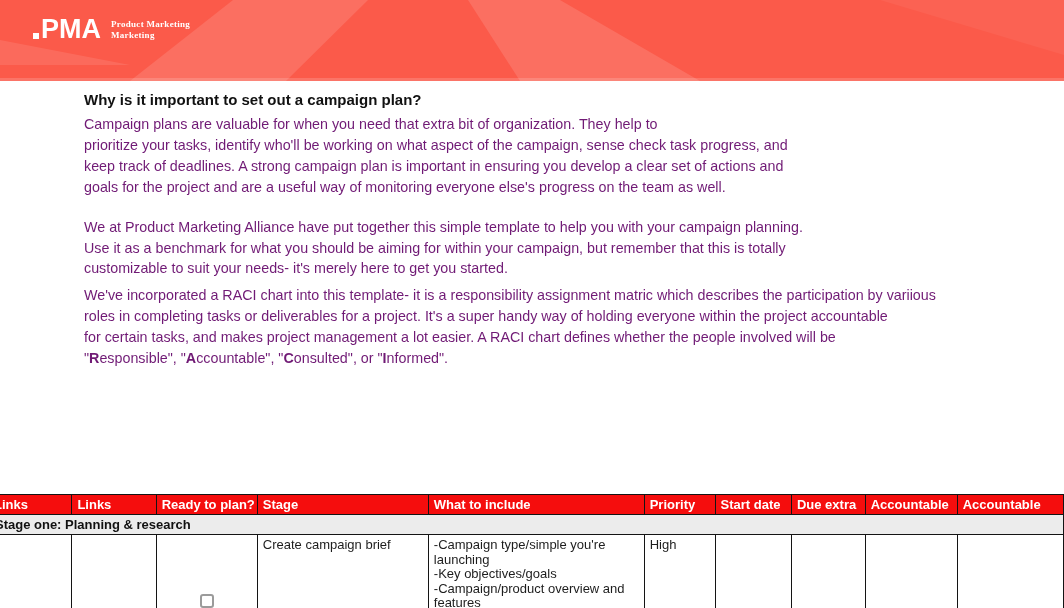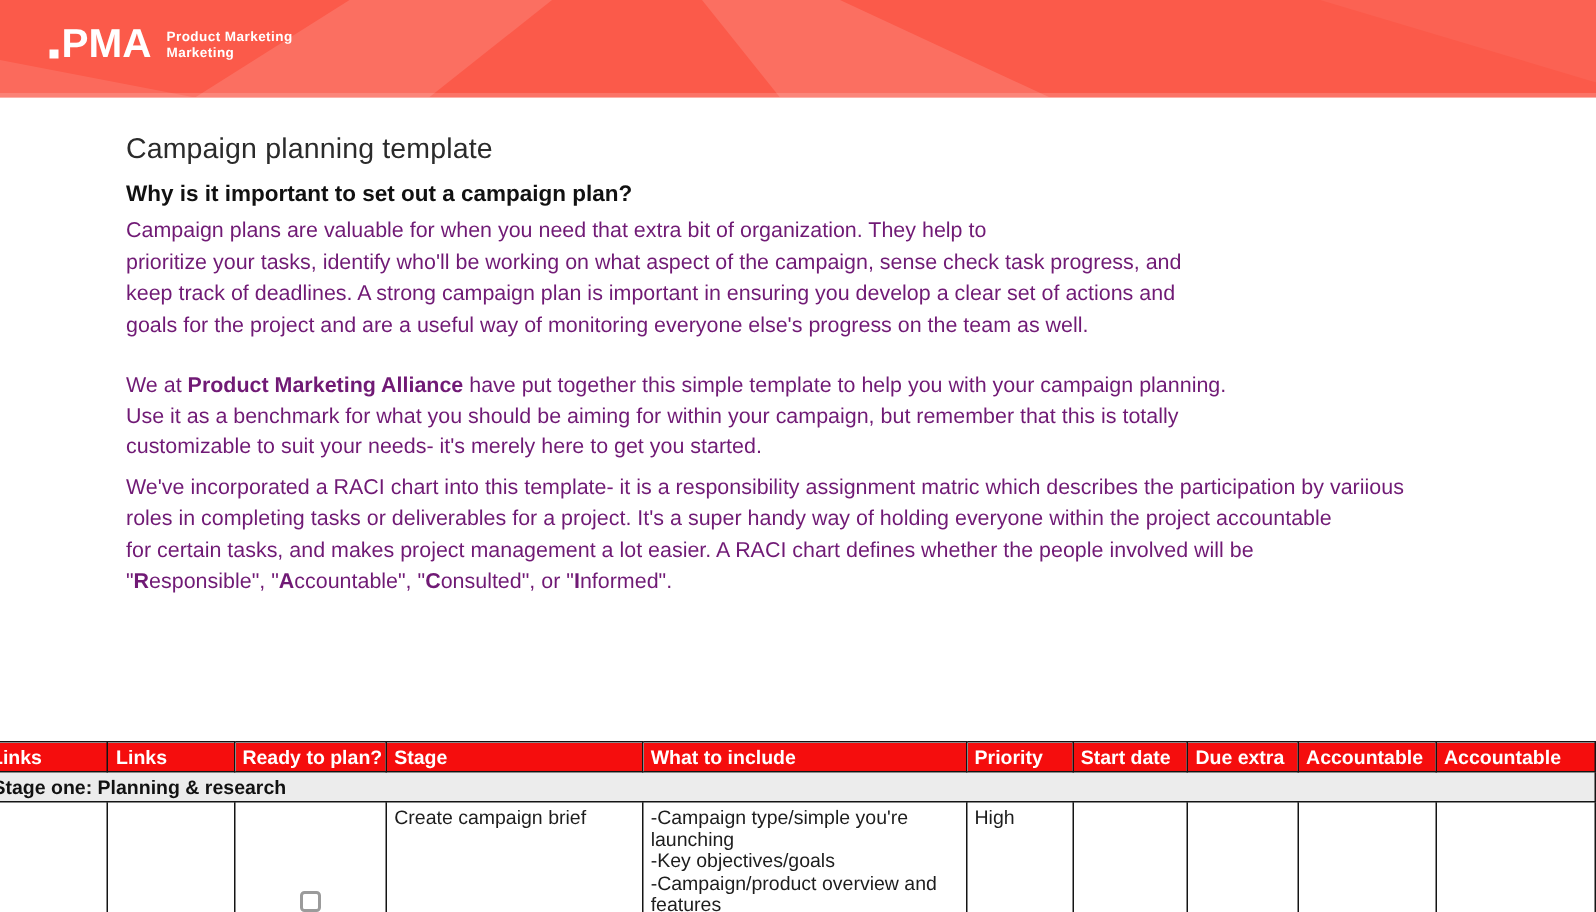--- a/index.html
+++ b/index.html
@@ -11,35 +11,35 @@
     overflow: hidden;
     background: #ffffff;
     font-family: "Liberation Sans", sans-serif;
     color: #1d1d1d;
   }
 
   
   .banner {
     position: relative;
     width: 100%;
-    height: 65px;
+    height: 81px;
     background: var(--banner, #FB5A4A);
     overflow: hidden;
   }
   .banner .shape { position: absolute; inset: 0; }
   .shape.s1 { background: rgba(255,255,255,0.13); clip-path: polygon(233px 0, 368px 0, 286px 100%, 130px 100%); }
   .shape.s2 { background: rgba(255,255,255,0.13); clip-path: polygon(468px 0, 560px 0, 700px 100%, 520px 100%); }
   .shape.s3 { background: rgba(255,255,255,0.10); clip-path: polygon(0 40px, 130px 65px, 0 65px); }
   .shape.s4 { background: rgba(255,255,255,0.05); clip-path: polygon(880px 0, 1064px 0, 1064px 55px); }
   .shape.s5 { background: rgba(255,255,255,0.16); top: auto; height: 3px; bottom: 0; }
 
   .logo { position: absolute; left: 33px; top: 16px; display: flex; align-items: center; gap: 10px; color: #fff; }
   .logo-mark { display: flex; align-items: flex-end; font-weight: 700; font-size: 27px; line-height: 27px; letter-spacing: 0; }
   .logo-dot { width: 6px; height: 6px; background: #fff; margin: 0 2px 4px 0; }
-  .logo-name { font-size: 9px; font-weight: 700; line-height: 11px; letter-spacing: 0.3px; }
+  .logo-name { font-size: 9px; font-weight: 700; line-height: 11px; letter-spacing: 0.3px; font-family: Liberation Serif, serif; }
 
   
   .doc { margin-left: 84px; width: 940px; }
   .doc-title { font-size: 19px; font-weight: 500; color: #2b2b2b; margin-top: 24px; letter-spacing: 0.1px; }
   .doc h3 { font-size: 15px; font-weight: 700; color: #111; margin-top: 10px; }
   .doc p { font-size: 14.3px; line-height: 20.9px; margin-top: 6px; white-space: pre-line; color: #701a75; }
   .doc p.spaced { margin-top: 19px; }
 
   
   .tablewrap { position: absolute; top: 494px; left: -12px; }
@@ -100,29 +100,28 @@
         <span>PMA</span>
       </div>
       <div class="logo-name">
         <div>Product Marketing</div>
         <div>Marketing</div>
       </div>
     </div>
   </div>
 
   <div class="doc">
-    <div class="doc-title">Campaign planning template</div>
 
     <h3>Why is it important to set out a campaign plan?</h3>
     <p>Campaign plans are valuable for when you need that extra bit of organization. They help to
 prioritize your tasks, identify who'll be working on what aspect of the campaign, sense check task progress, and
 keep track of deadlines. A strong campaign plan is important in ensuring you develop a clear set of actions and
 goals for the project and are a useful way of monitoring everyone else's progress on the team as well.</p>
 
-    <p class="spaced"><span>We at </span><span style="font-weight: 700;">Product Marketing Alliance</span><span> have put together this simple template to help you with your campaign planning.
+    <p class="spaced"><span>We at </span><span style="font-weight: 400;">Product Marketing Alliance</span><span> have put together this simple template to help you with your campaign planning.
 Use it as a benchmark for what you should be aiming for within your campaign, but remember that this is totally
 customizable to suit your needs- it's merely here to get you started.</span></p>
 
     <p><span>We've incorporated a RACI chart into this template- it is a responsibility assignment matric which describes the participation by variious
 roles in completing tasks or deliverables for a project. It's a super handy way of holding everyone within the project accountable
 for certain tasks, and makes project management a lot easier. A RACI chart defines whether the people involved will be
 "</span><span style="font-weight: 700;">R</span><span>esponsible", "</span><span style="font-weight: 700;">A</span><span>ccountable", "</span><span style="font-weight: 700;">C</span><span>onsulted", or "</span><span style="font-weight: 700;">I</span><span>nformed".</span></p>
   </div>
 
   <div class="tablewrap">

